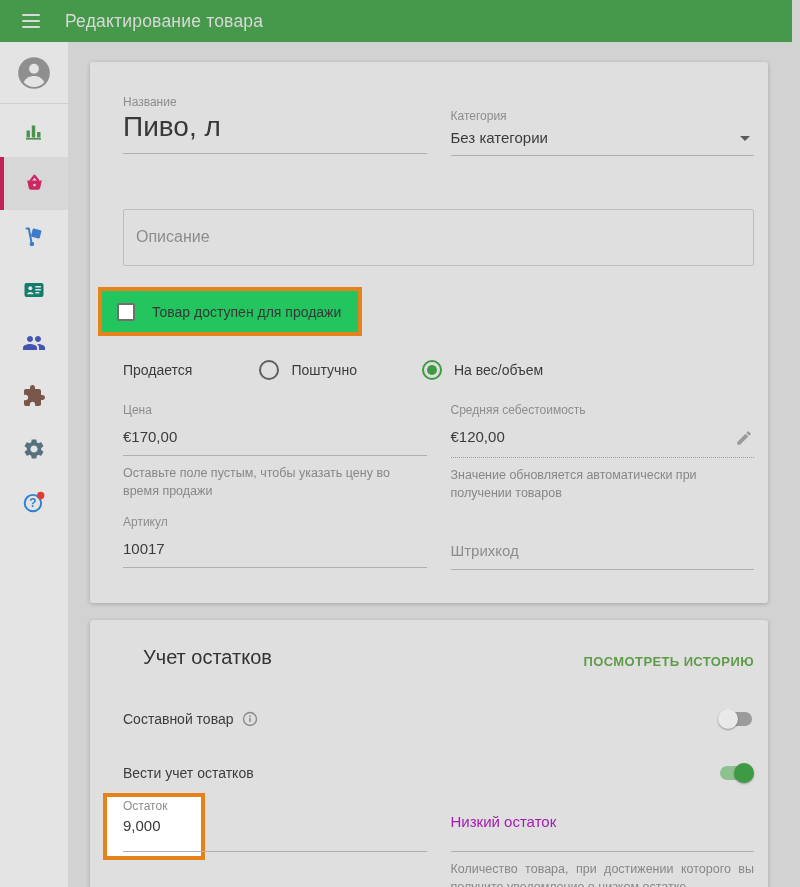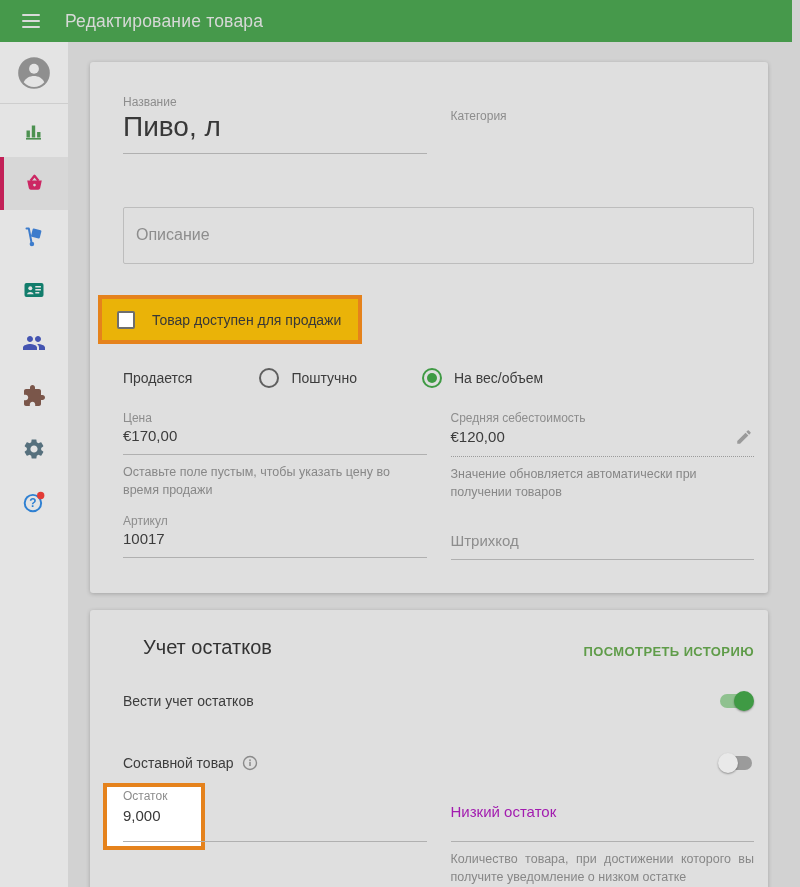--- a/index.html
+++ b/index.html
@@ -64,42 +64,42 @@
   .cat-value { font-size:15px; color:#3c3c3c; line-height:18px; }
   .dd-arrow { width:0; height:0; border-left:5px solid transparent; border-right:5px solid transparent; border-top:5px solid #5c5c5c; margin-right:4px; }
 
   .desc-box {
     margin-top:53px; height:57px; border:1px solid #bdbdbd; border-radius:2px;
     padding:18px 12px 0 12px; cursor:text;
   }
   .desc-box .ph { font-size:16px; color:#8d8d8d; }
 
   .spotlight-row {
-    position:relative; left:-25px; margin-top:31px; width:264px; height:49px;
-    background:#eab308; border:4px solid #e5821c;
+    position:relative; left:-25px; margin-top:21px; width:264px; height:49px;
+    background:#22c55e; border:4px solid #e5821c;
     display:flex; align-items:center; padding-left:15px; gap:17px;
   }
   .checkbox {
     width:18px; height:18px; border:2px solid #6e6e6e; border-radius:2px; background:#fff;
     flex:0 0 auto; cursor:pointer;
   }
   .cb-label { font-size:14px; color:#383838; }
 
   .radio-row { margin-top:22px; display:flex; align-items:center; font-size:14px; color:#3c3c3c; height:24px;gap:39px; }
   .radio-group { display:flex; align-items:center; gap:12px; cursor:pointer; }
   .rg1 { margin-left:28px; } .rg2 { margin-left:26px; }
   .radio { width:20px; height:20px; border-radius:50%; border:2px solid #5f5f5f; position:relative; flex:0 0 auto; }
   .radio.checked { border-color:#3f9a44; }
   .radio.checked::after {
     content:""; position:absolute; left:3px; top:3px; width:10px; height:10px;
     border-radius:50%; background:#3f9a44;
   }
 
   .price-grid { margin-top:21px; }
-  .value-row { display:flex; align-items:center; justify-content:space-between; margin-top:2px; padding-bottom:9px; }
+  .value-row { display:flex; align-items:flex-start; justify-content:space-between; margin-top:11px; padding-bottom:9px; }
   .f-value { font-size:15px; color:#3c3c3c; line-height:18px; }
   .pencil-btn { width:20px; height:20px; display:flex; align-items:center; justify-content:center; cursor:pointer; }
 
   .sku-grid { margin-top:13px; }
   .ghost { height:16px; }
   .placeholder { color:#8d8d8d; }
 
   
   .head-row { display:flex; align-items:flex-end; justify-content:space-between;margin-left:20px; }
   .section-title { font-size:20px; font-weight:400; color:#333; line-height:24px; }
@@ -222,20 +222,24 @@
 
   <section class="card card1">
 
     <div class="grid2">
       <div class="name-field">
         <div class="f-label">Название</div>
         <div class="name-value underline">Пиво, л</div>
       </div>
       <div class="cat-field">
         <div class="f-label">Категория</div>
+        <div class="cat-value-row underline">
+          <span class="cat-value">Без категории</span>
+          <span class="dd-arrow"></span>
+        </div>
       </div>
     </div>
 
     <div class="desc-box">
       <div class="ph">Описание</div>
     </div>
 
     <div class="spotlight-row">
       <span class="checkbox"></span>
       <span class="cb-label">Товар доступен для продажи</span>
@@ -288,49 +292,49 @@
           <span class="f-value placeholder">Штрихкод</span>
         </div>
       </div>
     </div>
   </section>
 
   <section class="card card2">
     <div class="head-row">
       <h2 class="section-title">Учет остатков</h2>
       <span class="history-link">ПОСМОТРЕТЬ ИСТОРИЮ</span>
-    </div>
-
-    <div class="switch-row sr2">
-      <span class="switch-label">
-        <span>Вести учет остатков</span>
-      </span>
-      <span class="toggle on">
-        <span class="track"></span>
-          <span class="knob"></span>
-      </span>
     </div>
 
     <div class="switch-row sr1">
       <span class="switch-label">
         <span>Составной товар</span>
         <span class="info-icon">
           <svg width="16" height="16" viewBox="0 0 16 16">
             <circle cx="8" cy="8" r="6.5" fill="none" stroke="#8a8a8a" stroke-width="1.4"></circle>
             <rect x="7.25" y="6.8" width="1.5" height="4.2" fill="#8a8a8a"></rect>
             <rect x="7.25" y="4.4" width="1.5" height="1.6" fill="#8a8a8a"></rect>
           </svg>
         </span>
       </span>
       <span class="toggle off">
         <span class="track"></span>
           <span class="knob"></span>
       </span>
     </div>
 
+    <div class="switch-row sr2">
+      <span class="switch-label">
+        <span>Вести учет остатков</span>
+      </span>
+      <span class="toggle on">
+        <span class="track"></span>
+          <span class="knob"></span>
+      </span>
+    </div>
+
     <div class="grid2 stock-grid">
       <div class="stock-field">
         <div class="spotlight-box"></div>
         <div class="f-label z1">Остаток</div>
         <div class="stock-value z1">9,000</div>
         <div class="stock-underline z1"></div>
       </div>
       <div class="low-field">
         <div class="low-ph">Низкий остаток</div>
         <div class="f-hint justify">Количество товара, при достижении которого вы получите уведомление о низком остатке</div>

